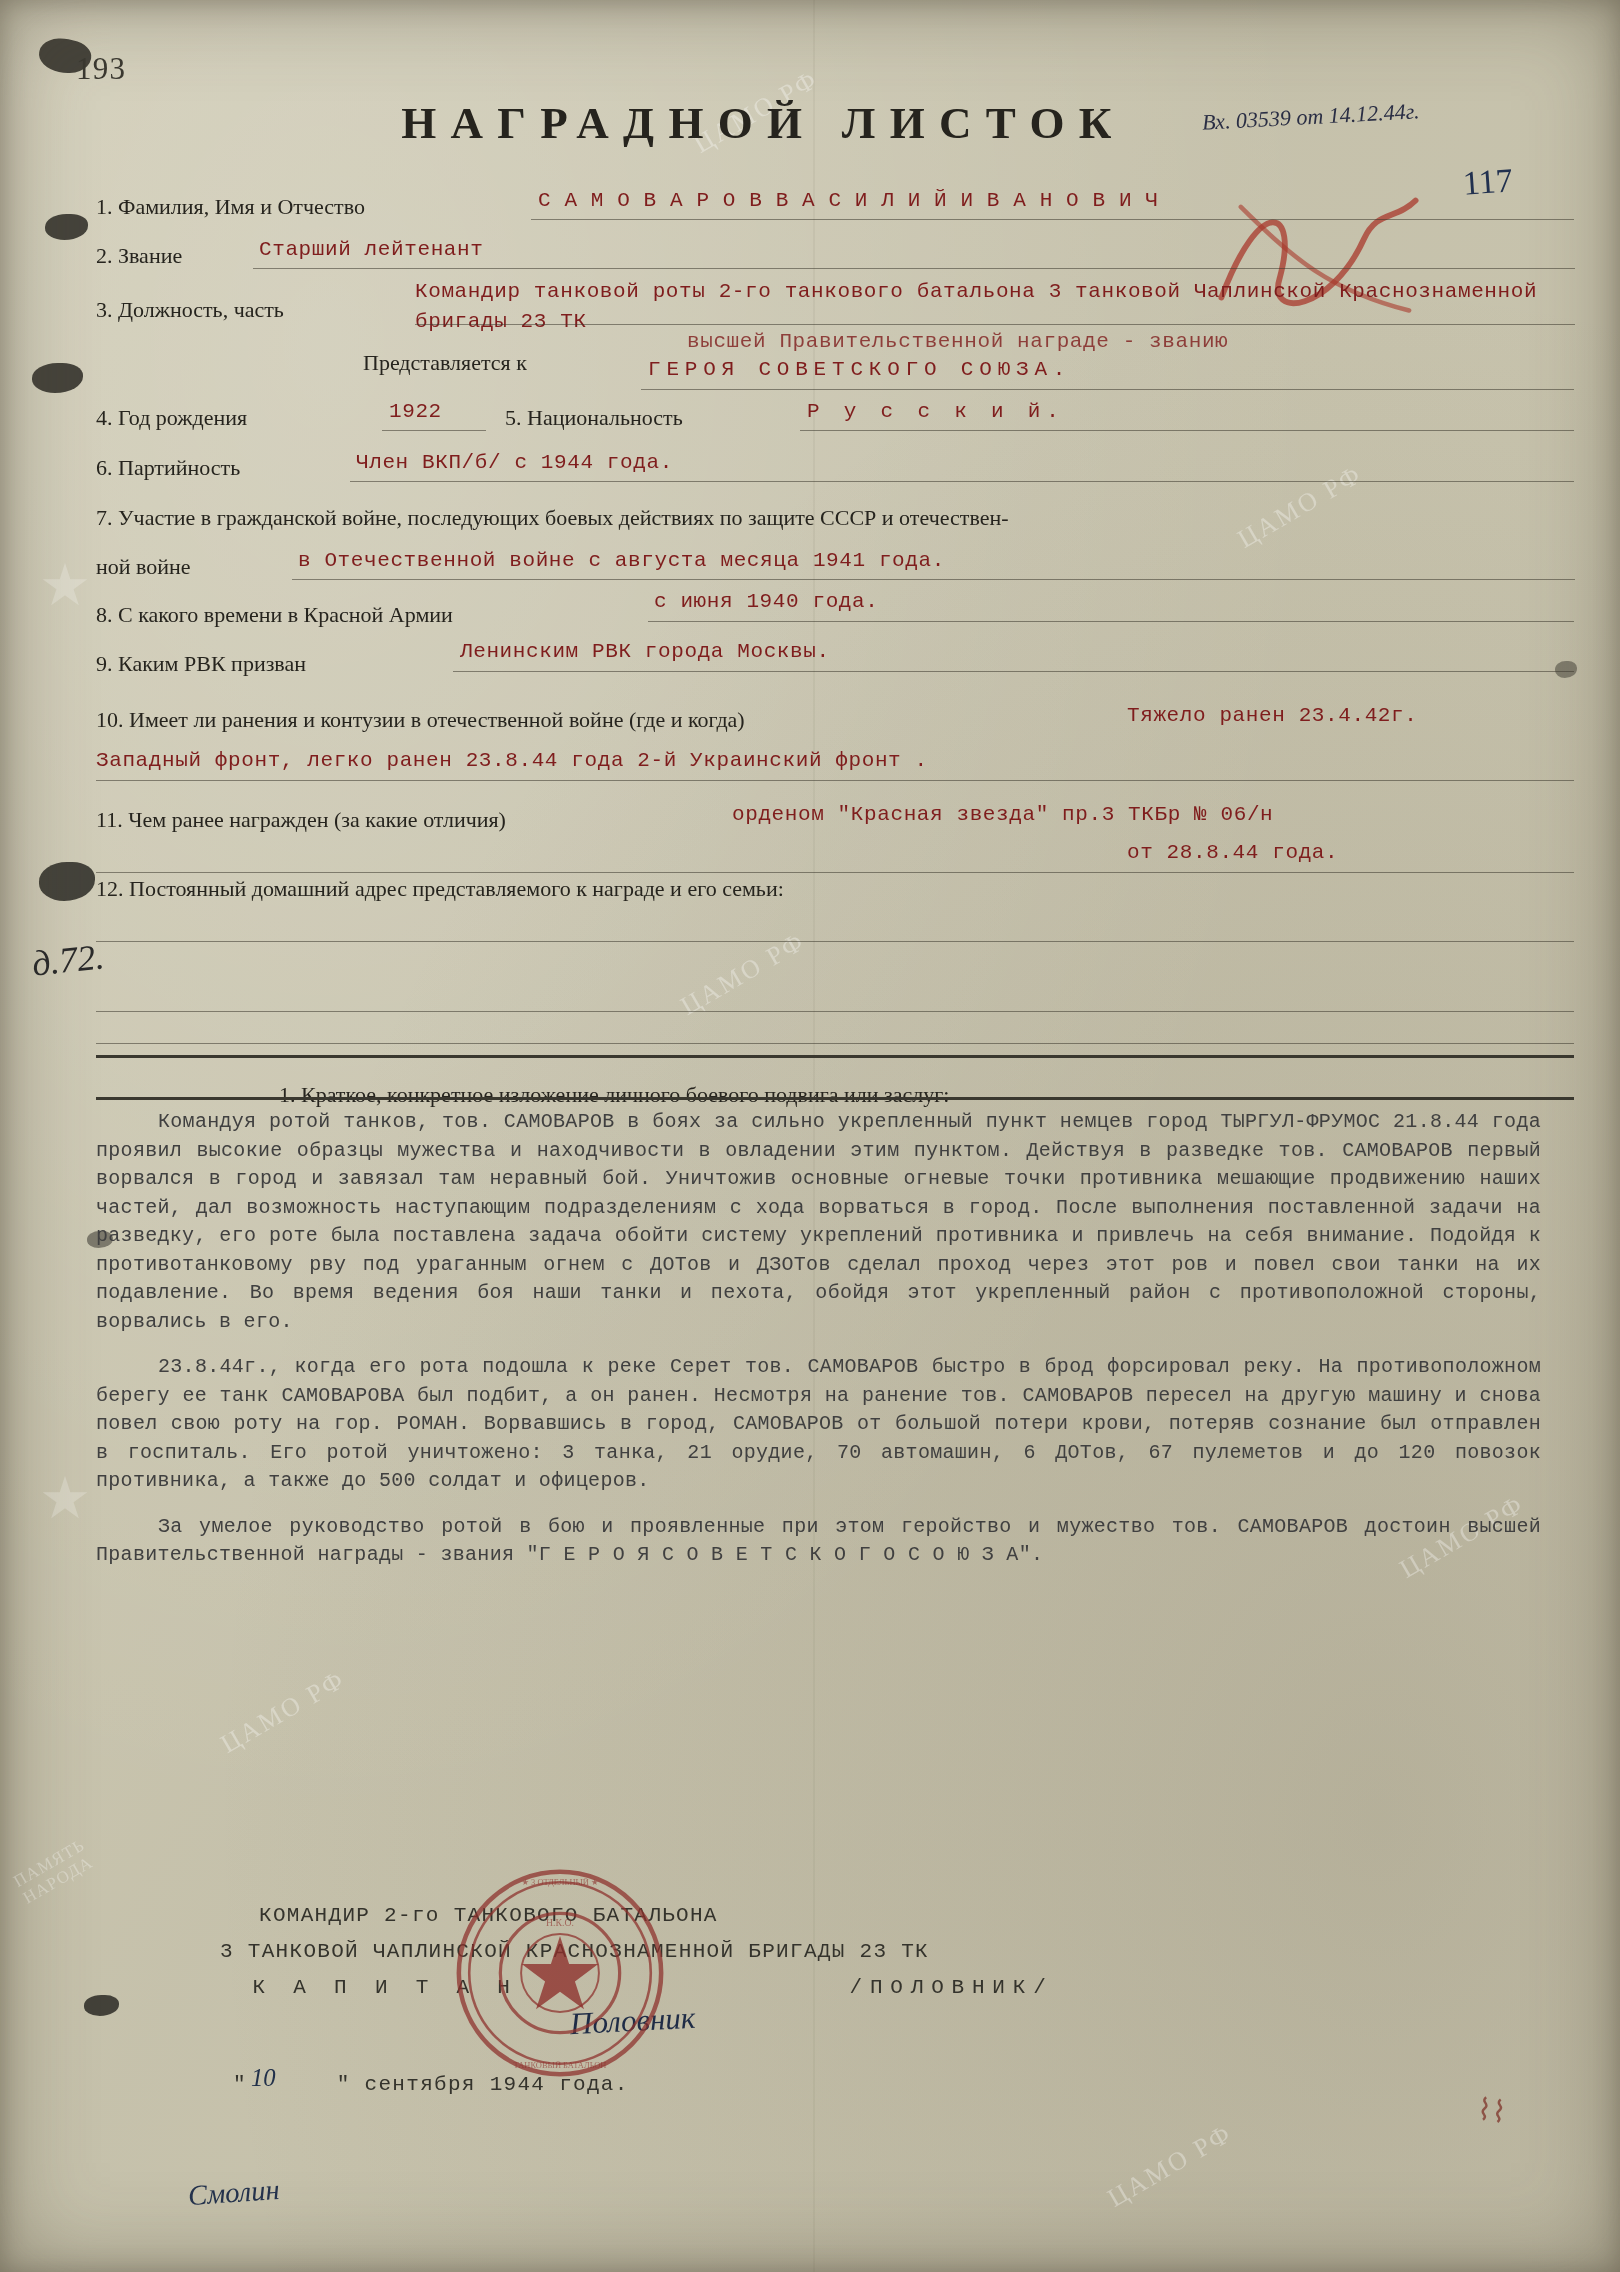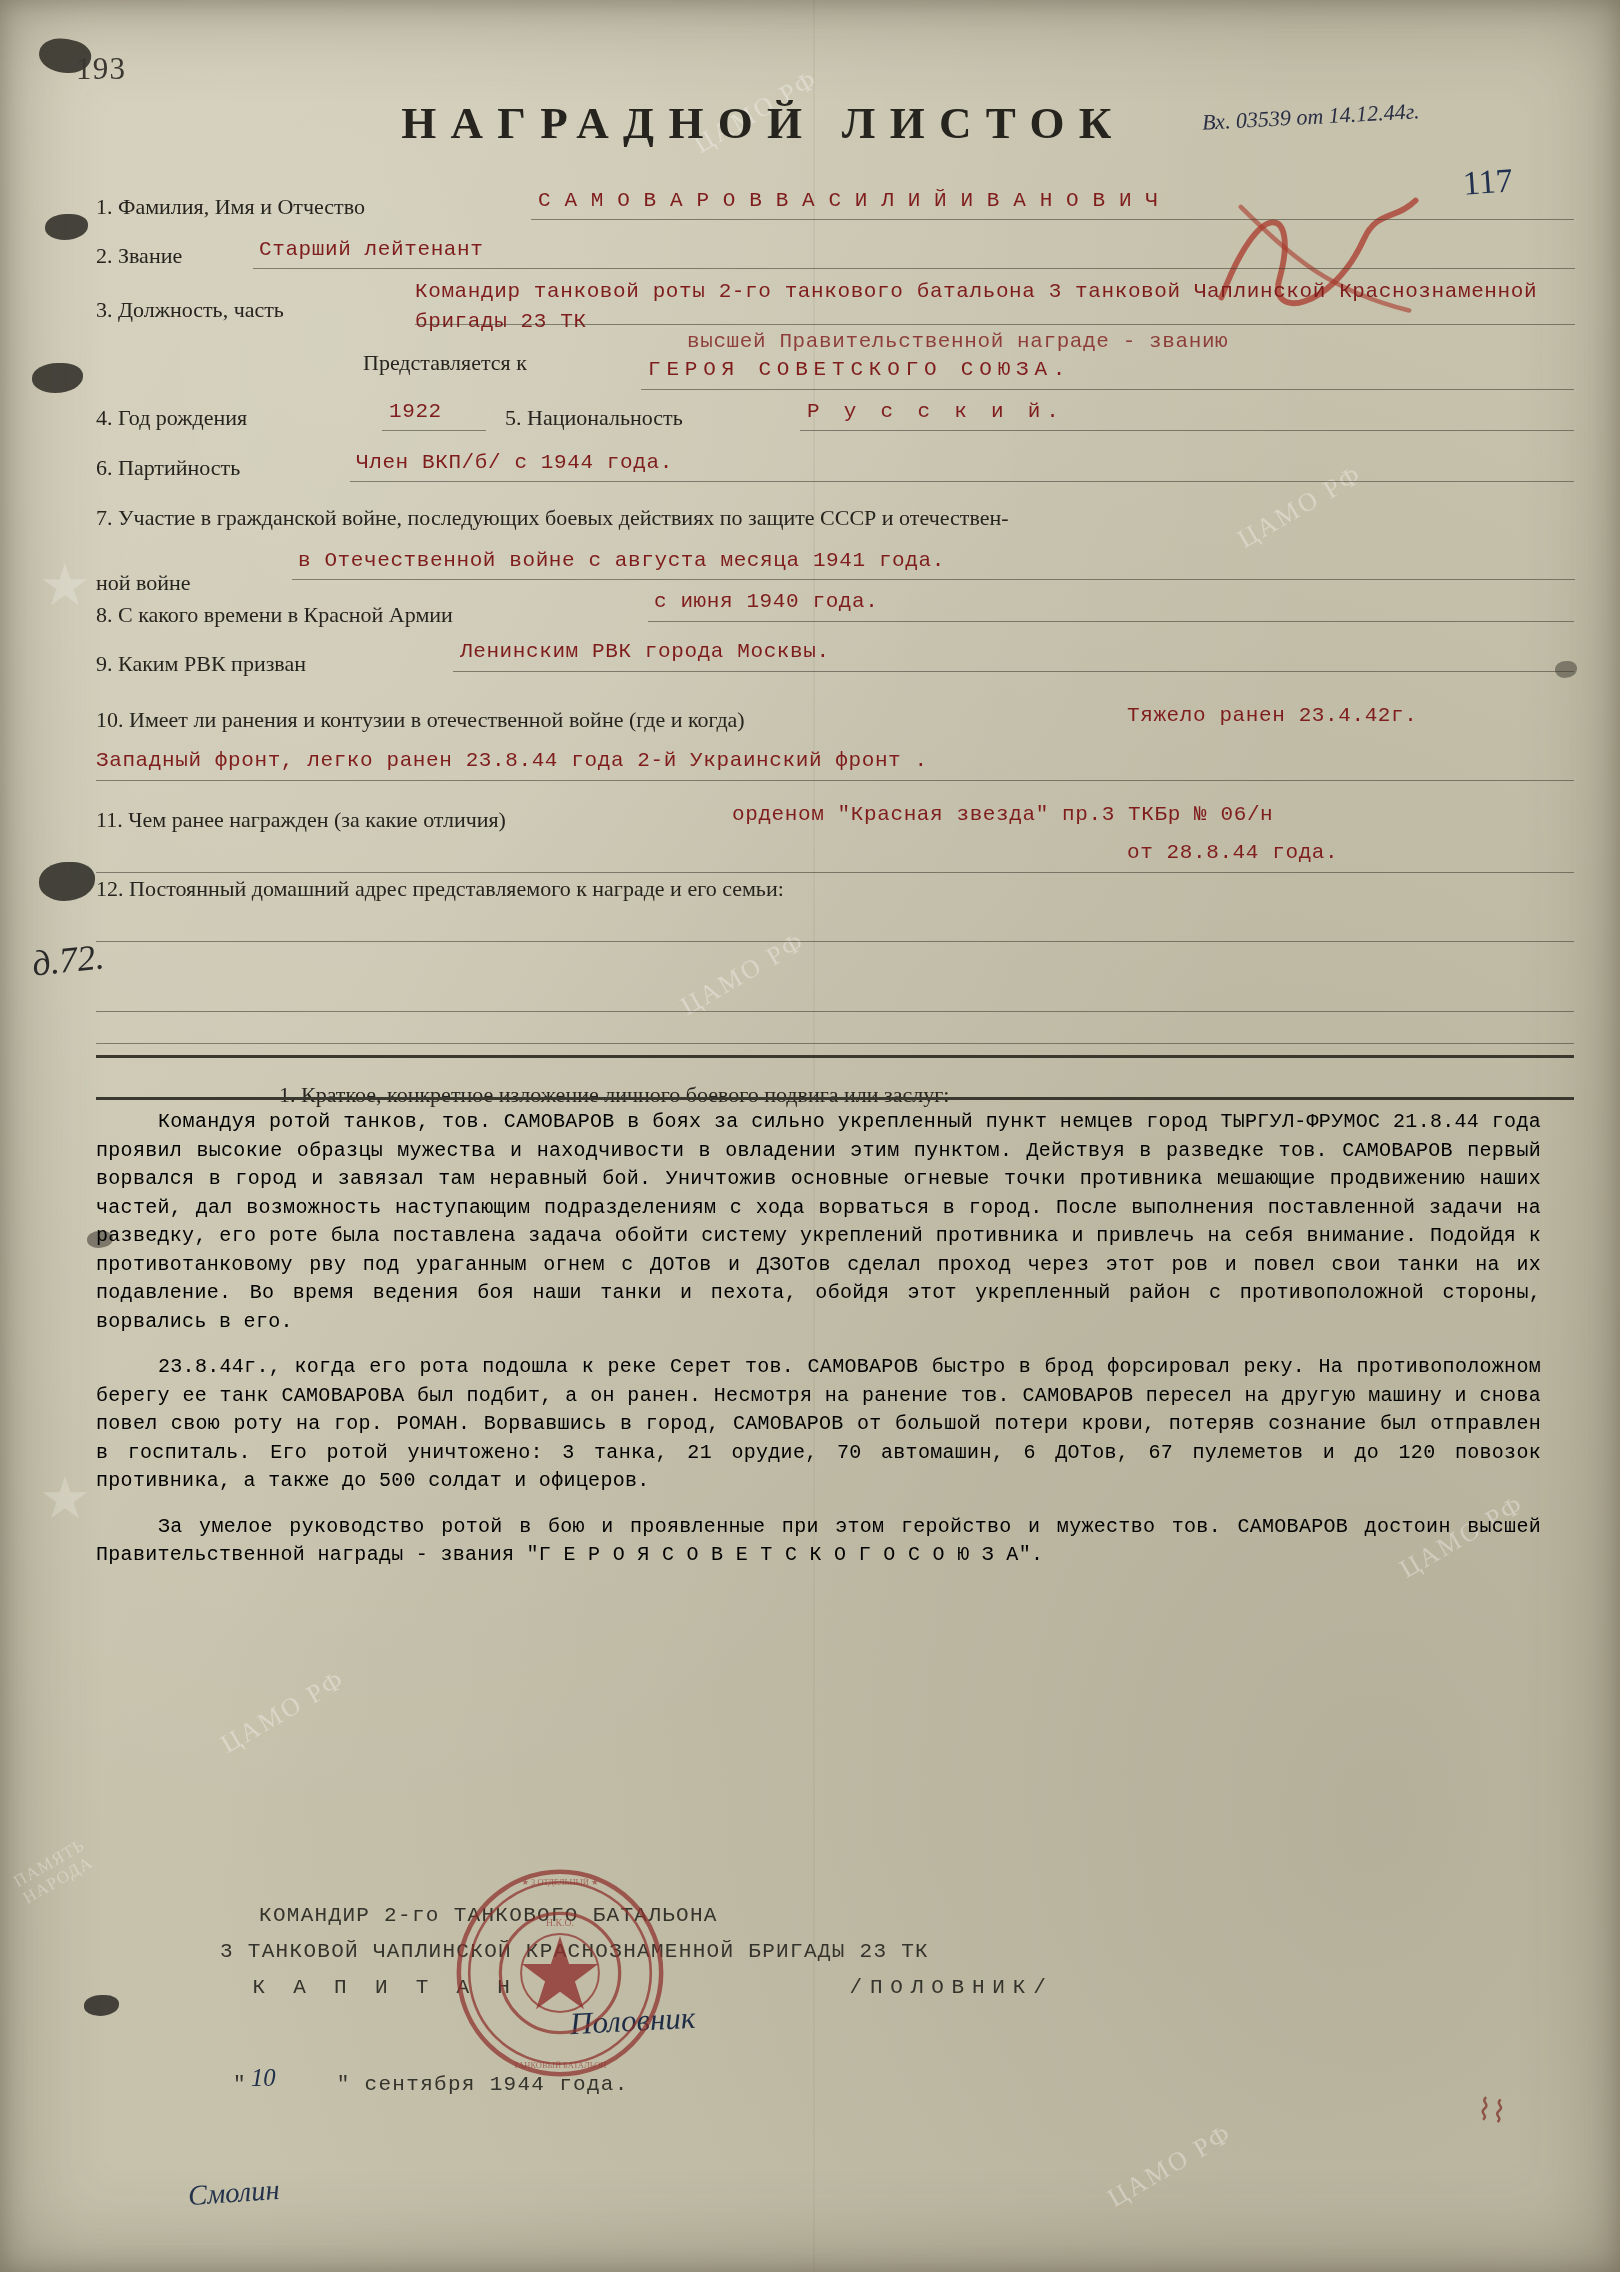--- a/index.html
+++ b/index.html
@@ -129,21 +129,21 @@
   }
 
   .body-text {
     position: absolute;
     left: 96px;
     top: 1108px;
     width: 1445px;
     font-family: "Liberation Mono", monospace;
     font-size: 20px;
     line-height: 28.5px;
-    color: #000000;
+    color: #404040;
     letter-spacing: 0.3px;
     text-align: justify;
   }
   .body-text p {
     margin: 0 0 17px 0;
     text-indent: 62px;
   }
 
   .sign-block {
     position: absolute;
@@ -342,21 +342,21 @@
     <span class="label">6.</span>
     <span class="label">Партийность</span>
   </div>
   <div class="form-line typed" style="left:356px; top:451px;">Член ВКП/б/ с 1944 года.</div>
   <div class="rule" style="left:350px; top:481px; width:1224px;"></div>
 
   <div class="form-line" style="left:96px; top:505px;">
     <span class="label">7.</span>
     <span class="label">Участие в гражданской войне, последующих боевых действиях по защите СССР и отечествен-</span>
   </div>
-  <div class="form-line" style="left:96px; top:554px;margin-top:16px;">ной войне</div>
+  <div class="form-line" style="left:96px; top:554px;">ной войне</div>
   <div class="form-line typed" style="left:298px; top:549px;">в Отечественной войне  с августа месяца 1941 года.</div>
   <div class="rule" style="left:292px; top:579px; width:1283px;"></div>
 
   <div class="form-line" style="left:96px; top:602px;">
     <span class="label">8.</span>
     <span class="label">С какого времени в Красной Армии</span>
   </div>
   <div class="form-line typed" style="left:654px; top:590px;">с июня 1940 года.</div>
   <div class="rule" style="left:648px; top:621px; width:926px;"></div>
 

